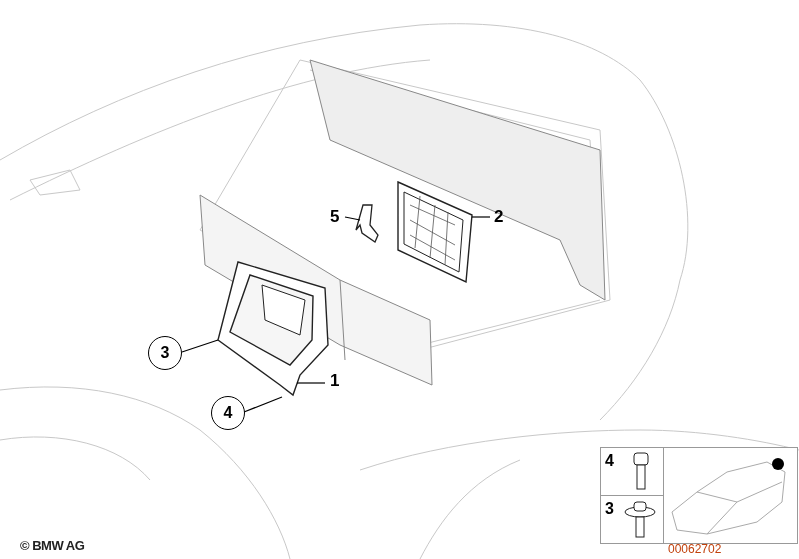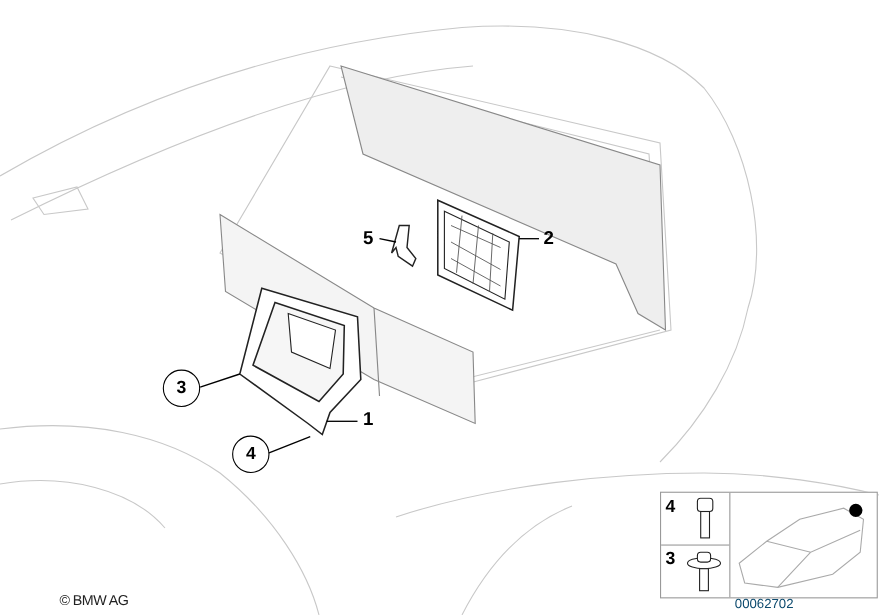--- a/index.html
+++ b/index.html
@@ -1,24 +1,24 @@
 <!DOCTYPE html>
 <html><head>
 <meta charset="utf-8">
 <style>
   html,body{margin:0;padding:0;background:#fff;}
   body{width:799px;height:559px;position:relative;overflow:hidden;font-family:"Liberation Sans",sans-serif;}
   svg.main{position:absolute;left:0;top:0;}
   .callout{position:absolute;font-weight:bold;font-size:17px;color:#000;}
   .circ{position:absolute;width:32px;height:32px;border:1.5px solid #000;border-radius:50%;background:#fff;display:flex;align-items:center;justify-content:center;font-weight:bold;font-size:16px;}
-  .copyright{position:absolute;left:20px;top:538px;font-size:13px;font-weight:normal;color:#222;letter-spacing:-0.5px;margin-left:34px;}
+  .copyright{position:absolute;left:20px;top:538px;font-size:13px;font-weight:bold;color:#222;letter-spacing:-0.5px;}
   .inset{position:absolute;left:600px;top:447px;width:196px;height:95px;border:1px solid #999;background:#fff;}
   .inset .cell{position:absolute;border-right:1px solid #999;}
   .inset .lbl{position:absolute;font-weight:bold;font-size:16px;}
-  .partno{position:absolute;left:668px;top:542px;font-size:12px;color:#0c4a6e;}
+  .partno{position:absolute;left:668px;top:542px;font-size:12px;color:#c2410c;}
 </style>
 </head>
 <body>
 
 <svg class="main" width="799" height="559" viewBox="0 0 799 559">
   <g fill="none" stroke="#c8c8c8" stroke-width="1">
 
     <path d="M0,160 C120,90 260,40 420,25 C520,18 600,40 640,80 C680,130 700,220 680,280 C670,330 640,380 600,420"></path>
     <path d="M10,200 C150,130 300,70 430,60"></path>
     <path d="M0,390 C80,380 150,395 200,430 C250,470 280,520 290,559"></path>

